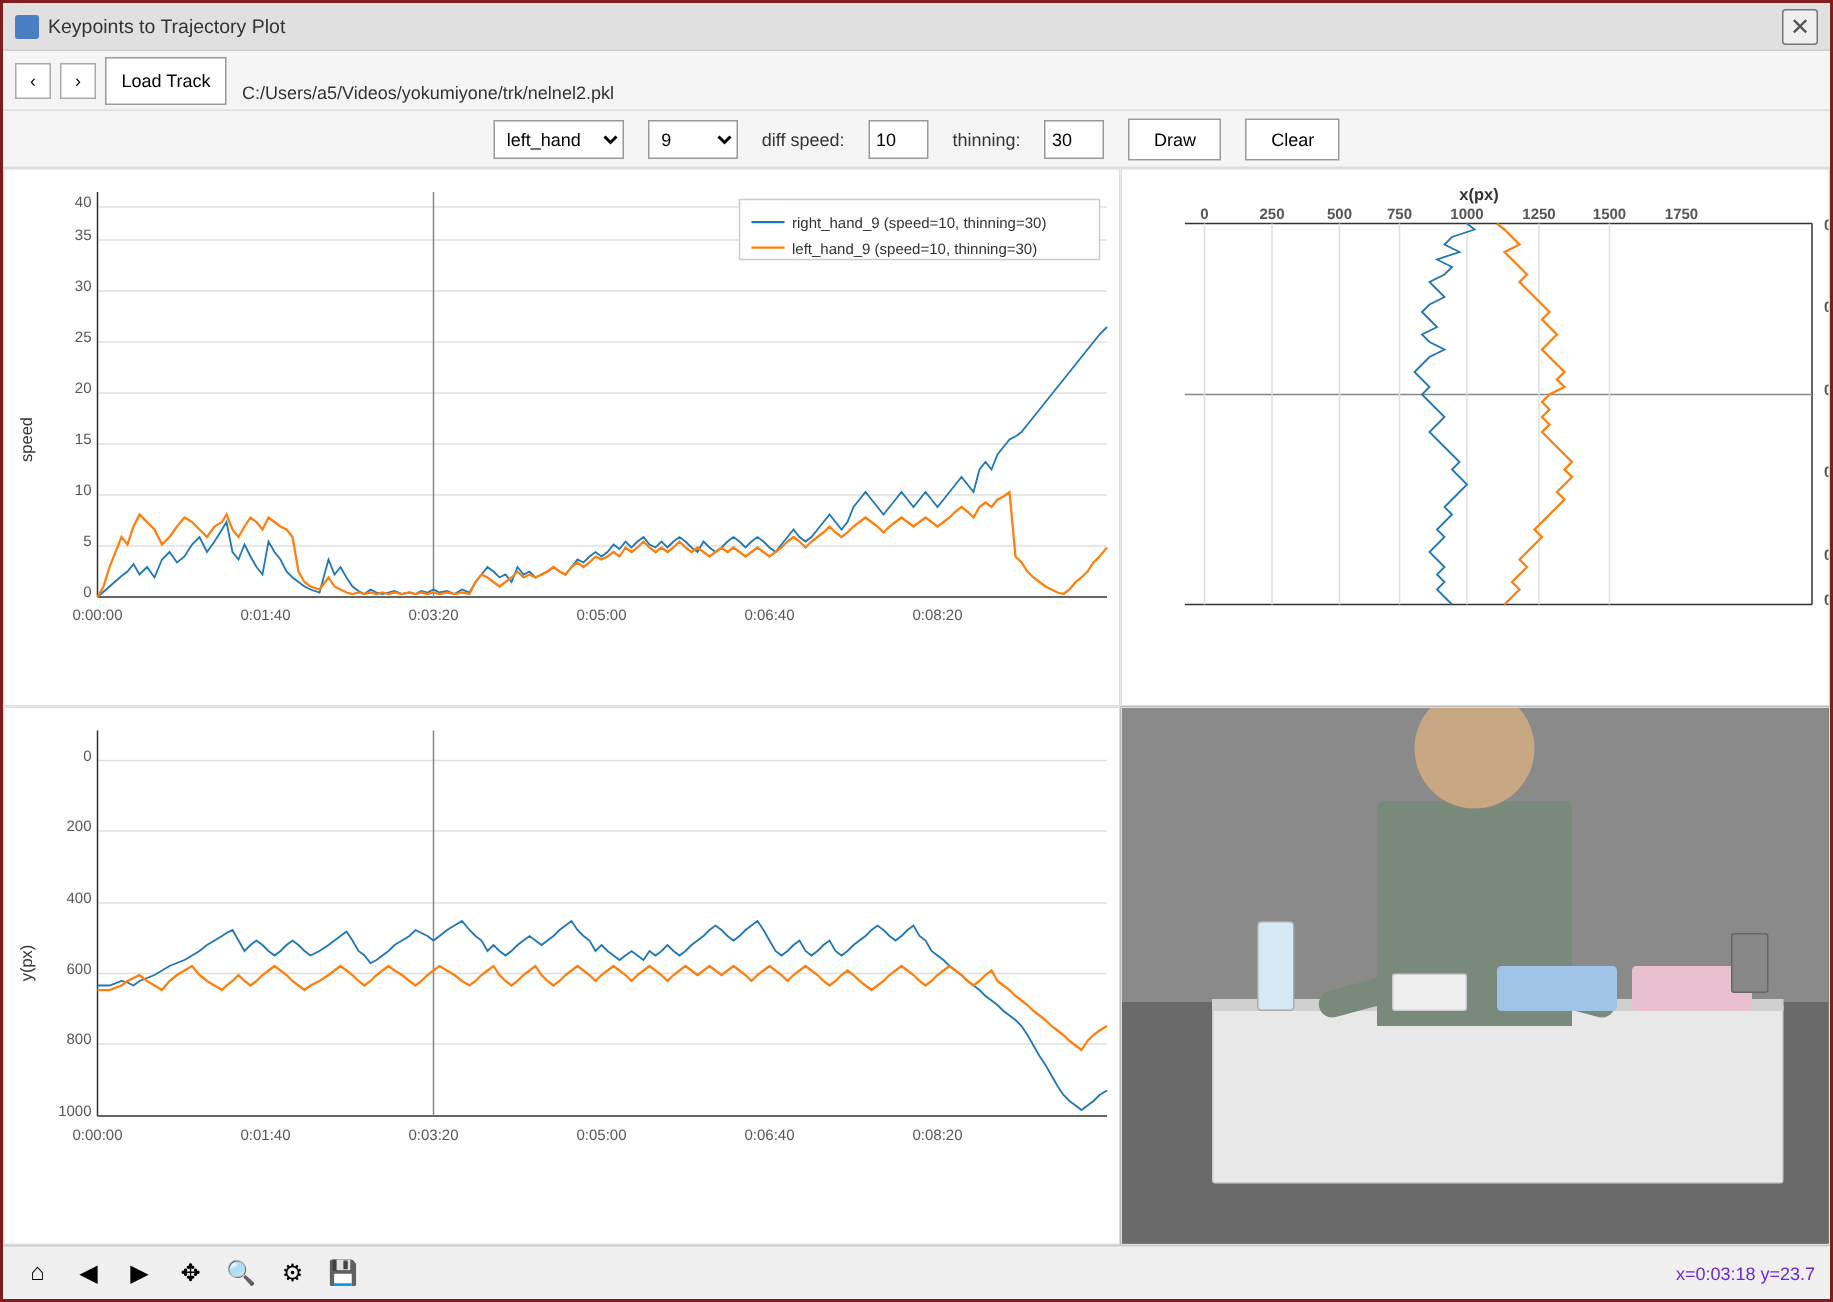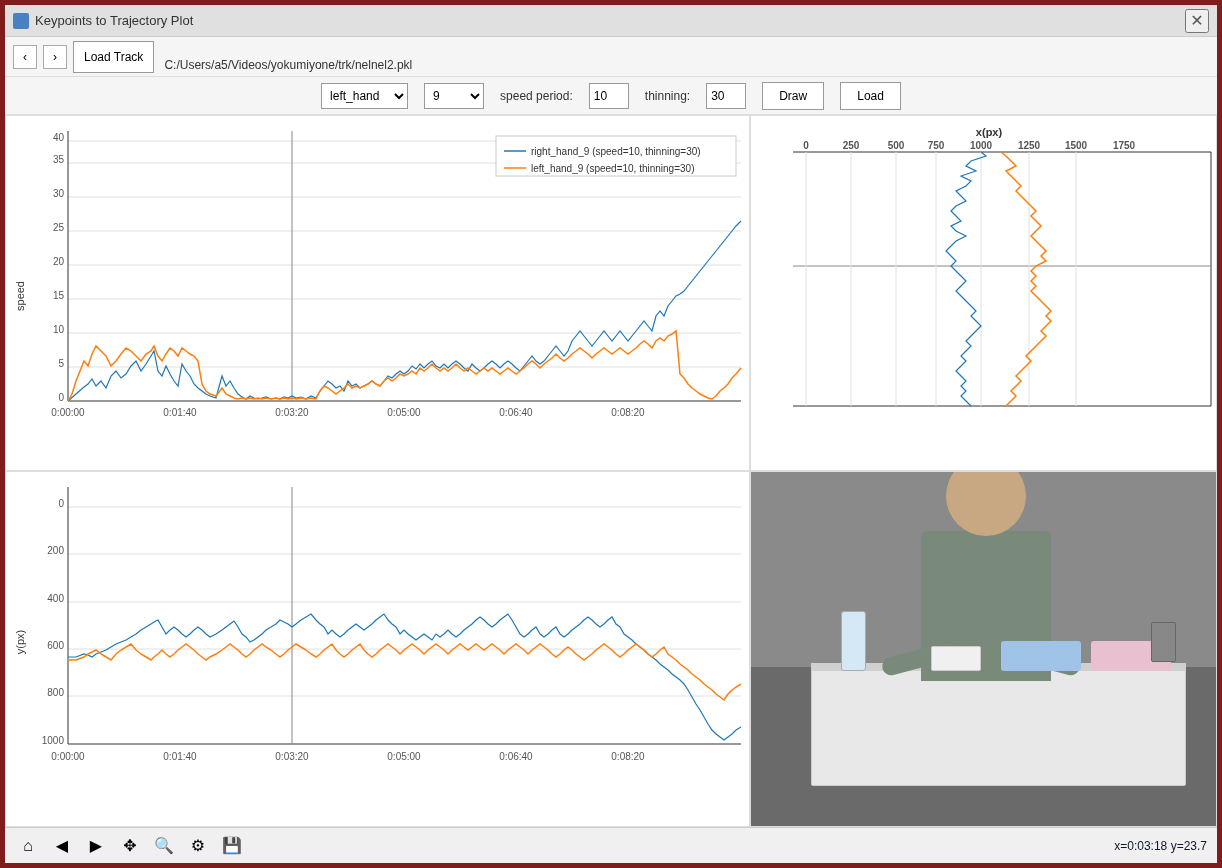--- a/index.html
+++ b/index.html
@@ -1,18 +1,18 @@
 <!DOCTYPE html>
 <html><head>
   <meta charset="utf-8">
   <style>
     * { box-sizing: border-box; margin: 0; padding: 0; }
     body { font-family: Arial, sans-serif; font-size: 12px; background: #f0f0f0; width: 1222px; height: 868px; overflow: hidden; }
     
-    .window { width: 1222px; height: 868px; background: #f0f0f0; display: flex; flex-direction: column; border: 5px solid #7f1d1d; }
+    .window { width: 1222px; height: 868px; background: #f0f0f0; display: flex; flex-direction: column; border: 2px solid #7f1d1d; }
     
     .title-bar { background: #e0e0e0; height: 32px; display: flex; align-items: center; padding: 0 8px; border-bottom: 1px solid #ccc; justify-content: space-between; }
     .title-bar-left { display: flex; align-items: center; gap: 6px; font-size: 13px; color: #333; }
     .title-icon { width: 16px; height: 16px; background: #4a7fc1; border-radius: 2px; display: inline-block; }
     .close-btn { width: 24px; height: 24px; display: flex; align-items: center; justify-content: center; cursor: pointer; font-size: 16px; color: #555; }
     
     .toolbar { background: #f5f5f5; height: 40px; display: flex; align-items: center; padding: 0 8px; border-bottom: 1px solid #ddd; gap: 6px; }
     .nav-btn { width: 24px; height: 24px; display: flex; align-items: center; justify-content: center; border: 1px solid #aaa; background: #fff; cursor: pointer; font-size: 12px; }
     .load-btn { height: 32px; padding: 0 10px; border: 1px solid #999; background: #fff; cursor: pointer; font-size: 12px; }
     .filepath { font-size: 12px; color: #333; margin-left: 4px; margin-top: 16px; }
@@ -27,21 +27,21 @@
     
     .plot-area { background: white; border: 1px solid #ddd; position: relative; overflow: hidden; }
     
     .side-chart { background: white; border: 1px solid #ddd; position: relative; overflow: hidden; font-weight: bold; }
     
     .video-area { background: #444; border: 1px solid #ddd; overflow: hidden; position: relative; }
     
     .status-bar { height: 36px; background: #f0f0f0; border-top: 1px solid #ccc; display: flex; align-items: center; justify-content: space-between; padding: 0 10px; }
     .toolbar-icons { display: flex; gap: 8px; align-items: center; }
     .tb-icon { width: 26px; height: 26px; display: flex; align-items: center; justify-content: center; cursor: pointer; font-size: 16px; }
-    .status-coords { font-size: 12px; color: #0f172a; }
+    .status-coords { font-size: 12px; color: #6d28d9; }
 
     svg { overflow: visible; }
     .axis-label { font-size: 11px; fill: #333; }
     .tick-label { font-size: 10px; fill: #555; }
     .grid-line { stroke: #e0e0e0; stroke-width: 1; }
     .axis-line { stroke: #333; stroke-width: 1; }
     .blue-line { fill: none; stroke: #1f77b4; stroke-width: 1.2; }
     .orange-line { fill: none; stroke: #ff7f0e; stroke-width: 1.5; }
     .cursor-line { stroke: #888; stroke-width: 1; stroke-dasharray: none; }
     .legend-text { font-size: 10px; fill: #333; }
@@ -67,26 +67,26 @@
   </div>
 
   <div class="controls">
     <select class="ctrl-select">
       <option>left_hand</option>
       <option>right_hand</option>
     </select>
     <select class="ctrl-select" style="width:60px">
       <option>9</option>
     </select>
-    <span class="ctrl-label">speed period:</span>
+    <span class="ctrl-label">diff speed:</span>
     <input class="ctrl-input" type="text" value="10" style="width: 40px;">
     <span class="ctrl-label">thinning:</span>
     <input class="ctrl-input" type="text" value="30" style="width: 40px;">
     <button class="ctrl-btn">Draw</button>
-    <button class="ctrl-btn">Load</button>
+    <button class="ctrl-btn">Clear</button>
   </div>
 
   <div class="main-content">
 
     <div class="plot-area">
       <svg width="745" height="310" style="display:block;">
 
         <text transform="translate(18,180) rotate(-90)" text-anchor="middle" class="axis-label">speed</text>
 
         <text x="58" y="285" text-anchor="end" class="tick-label">0</text>

